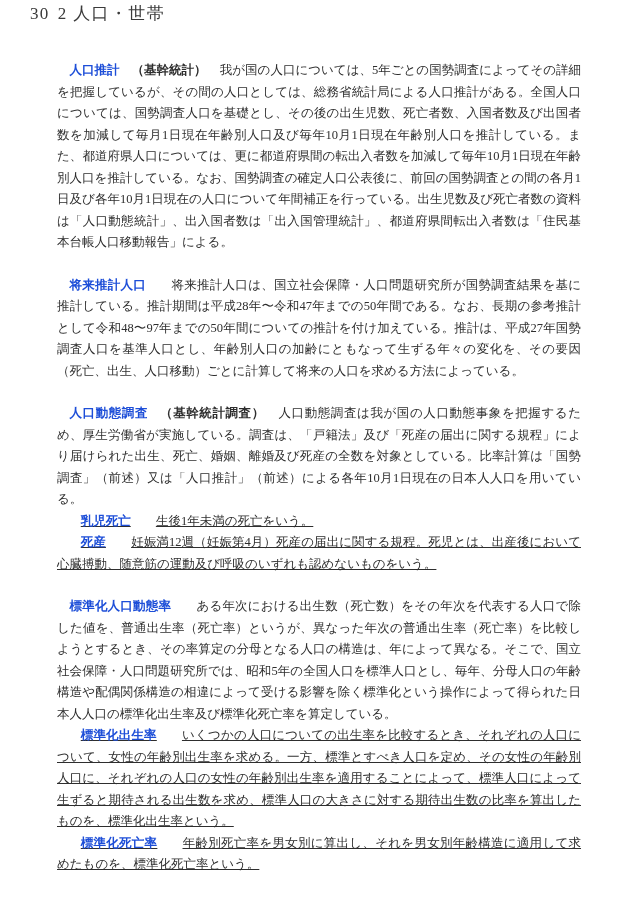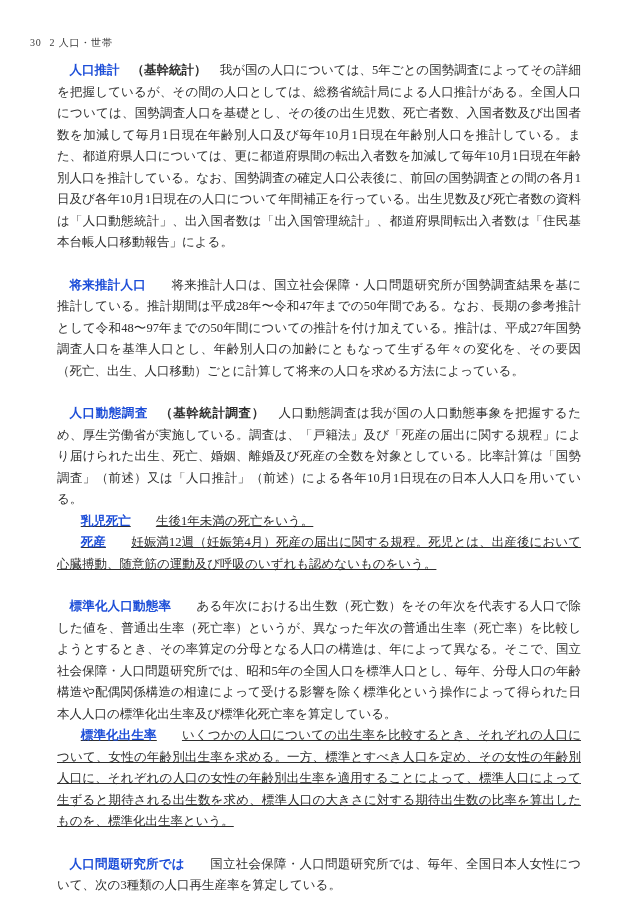--- a/index.html
+++ b/index.html
@@ -10,24 +10,24 @@
   .page {
     position: relative;
     width: 637px;
     height: 900px;
     background: #ffffff;
     overflow: hidden;
     color: #2e2e2e;
   }
   .page-header {
     position: absolute;
-    top: 36px;
+    top: 2px;
     left: 30px;
     font-family: "Liberation Serif", "DejaVu Serif", serif;
-    font-size: 10px;
+    font-size: 17px;
     letter-spacing: 0.08em;
     color: #3a3a3a;
     white-space: nowrap;
   }
   .page-header .pageno {
     margin-right: 8px;
   }
   .content {
     position: absolute;
     top: 60px;
@@ -97,19 +97,22 @@
     </p>
 
     <p class="para major gap-above">
       <span class="term">標準化人口動態率</span><span class="term-suffix"></span><span class="term-space"></span><span>ある年次における出生数（死亡数）をその年次を代表する人口で除した値を、普通出生率（死亡率）というが、異なった年次の普通出生率（死亡率）を比較しようとするとき、その率算定の分母となる人口の構造は、年によって異なる。そこで、国立社会保障・人口問題研究所では、昭和5年の全国人口を標準人口とし、毎年、分母人口の年齢構造や配偶関係構造の相違によって受ける影響を除く標準化という操作によって得られた日本人人口の標準化出生率及び標準化死亡率を算定している。</span>
     </p>
 
     <p class="para sub">
       <span class="term">標準化出生率</span><span class="term-suffix"></span><span class="term-space"></span><span>いくつかの人口についての出生率を比較するとき、それぞれの人口について、女性の年齢別出生率を求める。一方、標準とすべき人口を定め、その女性の年齢別人口に、それぞれの人口の女性の年齢別出生率を適用することによって、標準人口によって生ずると期待される出生数を求め、標準人口の大きさに対する期待出生数の比率を算出したものを、標準化出生率という。</span>
     </p>
 
+    <p class="para sub">
+      <span class="term">標準化死亡率</span><span class="term-suffix"></span><span class="term-space"></span><span>年齢別死亡率を男女別に算出し、それを男女別年齢構造に適用して求めたものを、標準化死亡率という。</span>
+    </p>
 
     <p class="para major gap-above">
       <span class="term">人口問題研究所では</span><span class="term-suffix"></span><span class="term-space"></span><span>国立社会保障・人口問題研究所では、毎年、全国日本人女性について、次の3種類の人口再生産率を算定している。</span>
     </p>
 
   </main>
 </div>
 
 </body></html>

